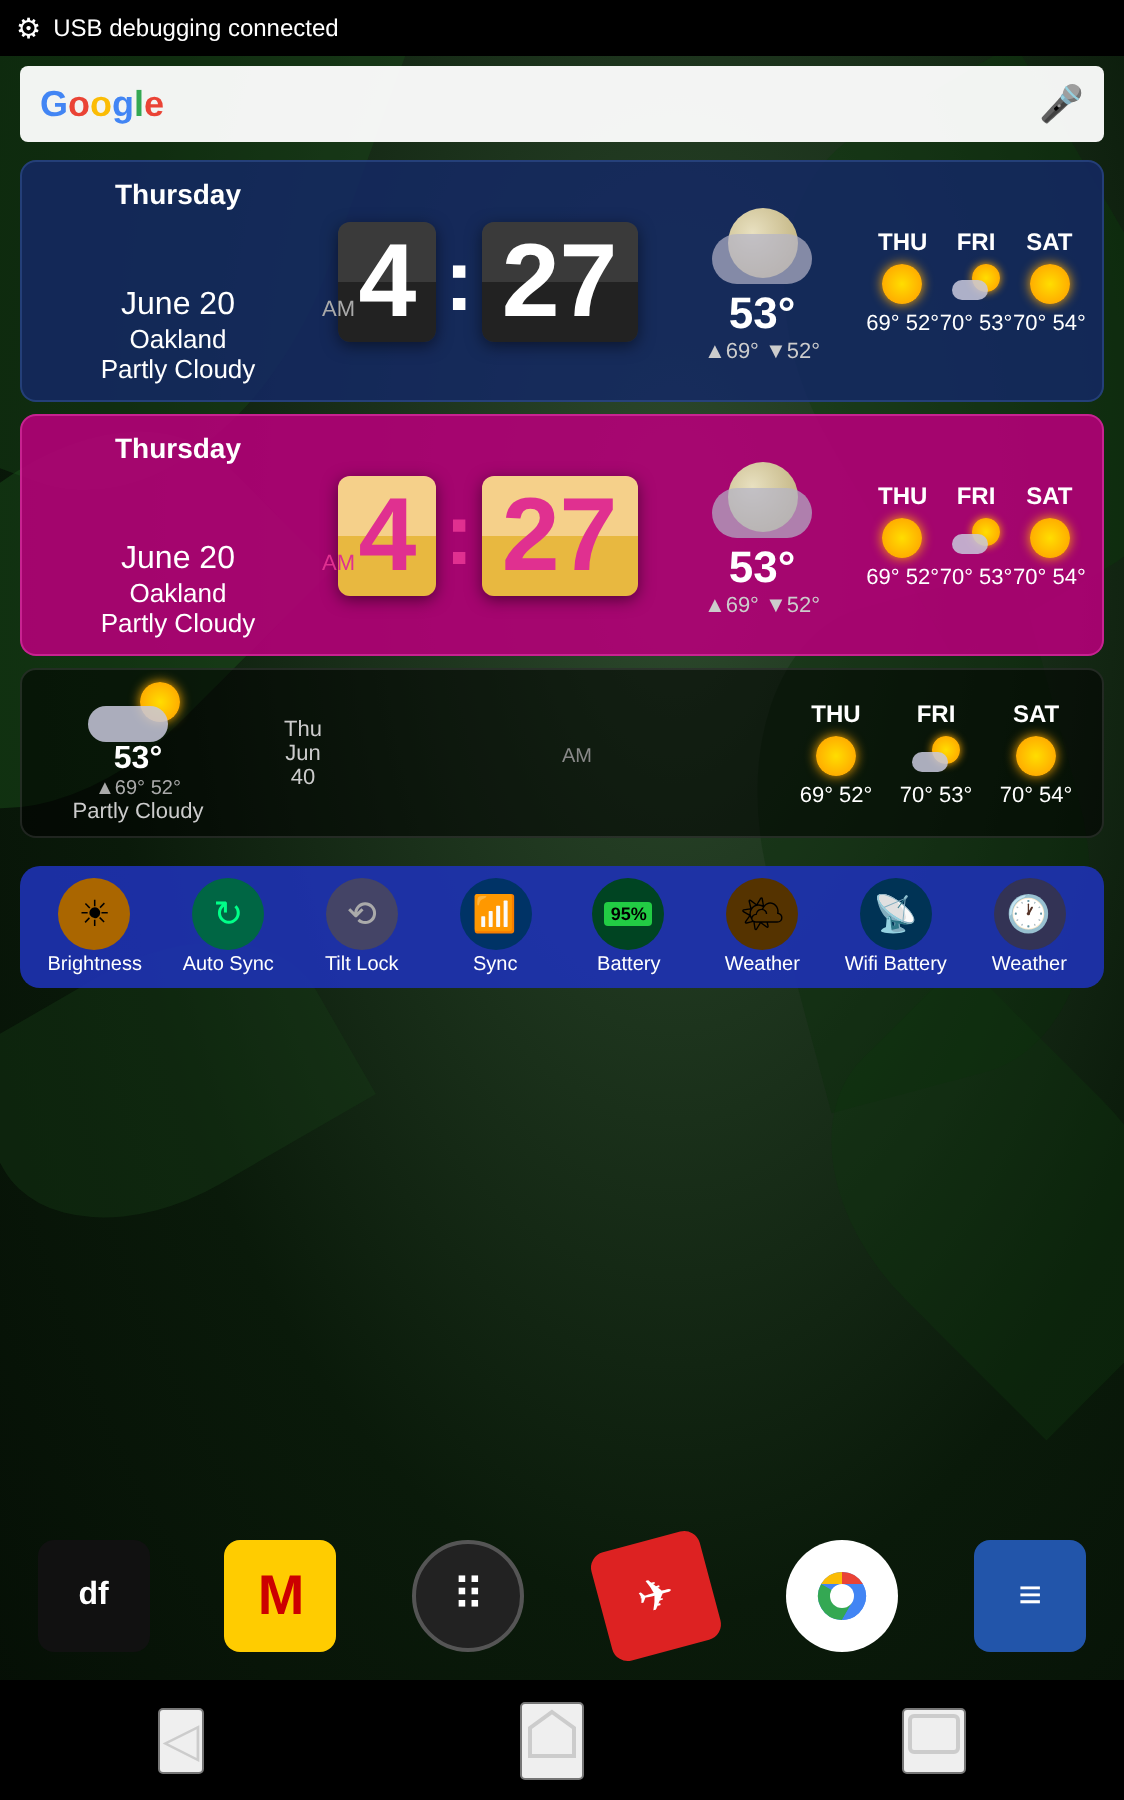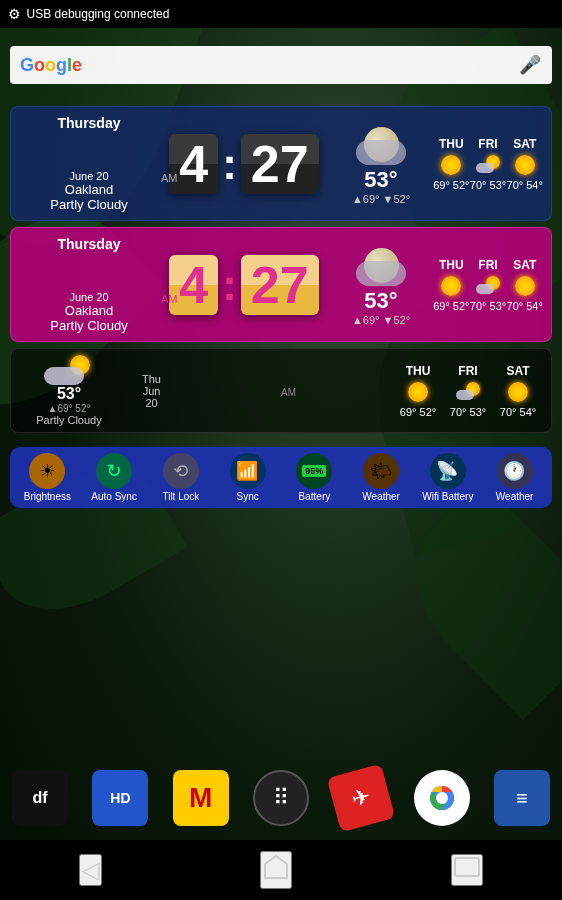--- a/index.html
+++ b/index.html
@@ -45,21 +45,21 @@
     }
     .usb-icon {
       color: #fff;
       font-size: 14px;
     }
     
     .search-bar {
       position: relative;
       z-index: 10;
       background: rgba(255,255,255,0.95);
-      margin: 18px 10px;
+      margin: 5px 10px;
       border-radius: 4px;
       height: 38px;
       display: flex;
       align-items: center;
       padding: 16px 10px;
       justify-content: space-between;
     }
     .google-text {
       font-size: 18px;
       font-weight: bold;
@@ -104,21 +104,21 @@
     .widget-left {
       flex: 0 0 140px;
       color: #fff;
     }
     .widget-left .day {
       font-size: 14px;
       font-weight: bold;
       text-align: center;
     }
     .widget-left .date {
-      font-size: 11px;
+      font-size: 16px;
       text-align: center;
       margin-top: 39px;
     }
     .widget-left .city {
       font-size: 13px;
       text-align: center;
     }
     .widget-left .condition {
       font-size: 13px;
       text-align: center;
@@ -572,21 +572,21 @@
         <div class="wt-sun-part"></div>
         <div class="wt-cloud-part"></div>
       </div>
       <div class="wt-temp">53°</div>
       <div class="wt-hl">▲69° 52°</div>
       <div class="wt-condition">Partly Cloudy</div>
     </div>
     <div class="wt-date">
       <div>Thu</div>
       <div>Jun</div>
-      <div>20</div>
+      <div>40</div>
     </div>
     <div class="wt-clock">
       <span class="wt-clock-am">AM</span>
     </div>
     <div class="wt-forecast widget-forecast">
       <div class="forecast-days">
         <span class="forecast-day-label">THU</span>
         <span class="forecast-day-label">FRI</span>
         <span class="forecast-day-label">SAT</span>
       </div>
@@ -649,23 +649,20 @@
     <div class="qs-item">
       <div class="qs-icon-circle" style="background:#333355;color:#ccc;">🕐</div>
       <span class="qs-label">Weather</span>
     </div>
   </div>
 </div>
 
 <div class="dock-area">
   <div class="dock-item" style="background:#111;border-radius:8px;">
     <span style="color:#fff;font-size:16px;font-weight:bold;">df</span>
-  </div>
-  <div class="dock-item" style="background:#2255cc;border-radius:8px;">
-    <span style="color:#fff;font-size:14px;font-weight:bold;">HD</span>
   </div>
   <div class="dock-item" style="background:#ffcc00;border-radius:8px;">
     <span style="color:#cc0000;font-size:28px;font-weight:bold;">M</span>
   </div>
   <div class="dock-item" style="background:#222;border-radius:50%;border:2px solid #555;">
     <span style="color:#fff;font-size:22px;">⠿</span>
   </div>
   <div class="dock-item" style="background:#dd2222;border-radius:8px;transform:rotate(-15deg);">
     <span style="color:#fff;font-size:22px;">✈</span>
   </div>

